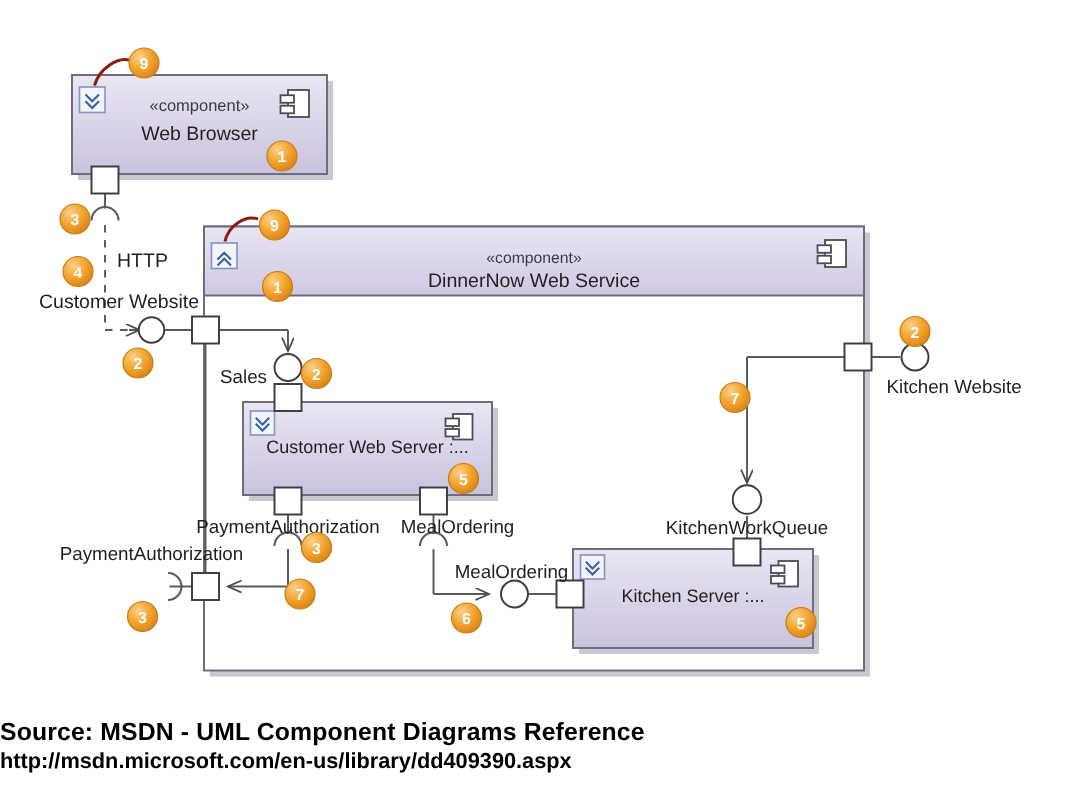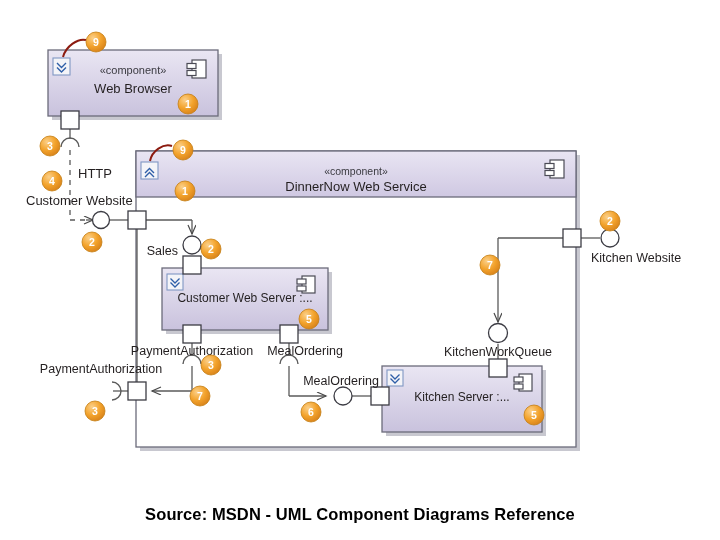--- a/index.html
+++ b/index.html
@@ -22,23 +22,23 @@
     background: #ffffff;
   }
   #diagram-svg {
     position: absolute;
     left: 0;
     top: 0;
   }
   .caption {
     position: absolute;
     left: 0;
-    top: 504px;
+    top: 478px;
     width: 720px;
-    text-align: center;
+    text-align: left;
     color: #000000;
     font-family: "Liberation Sans", sans-serif;
   }
   .caption .line1 {
     font-size: 16.5px;
     font-weight: bold;
     letter-spacing: 0.1px;
     line-height: 20px;
   }
   .caption .line2 {
@@ -300,15 +300,16 @@
         <circle cx="490" cy="265" r="10" fill="url(#gradBadge)" stroke="#c47e12" stroke-width="0.8"></circle>
         <text x="490" y="269" text-anchor="middle" fill="#ffffff">7</text>
       </g>
 
     </g>
 
   </svg>
 
   <div class="caption">
     <div class="line1">Source:  MSDN -  UML Component Diagrams Reference</div>
+    <div class="line2">http://msdn.microsoft.com/en-us/library/dd409390.aspx</div>
   </div>
 
 </div>
 
 </body></html>

